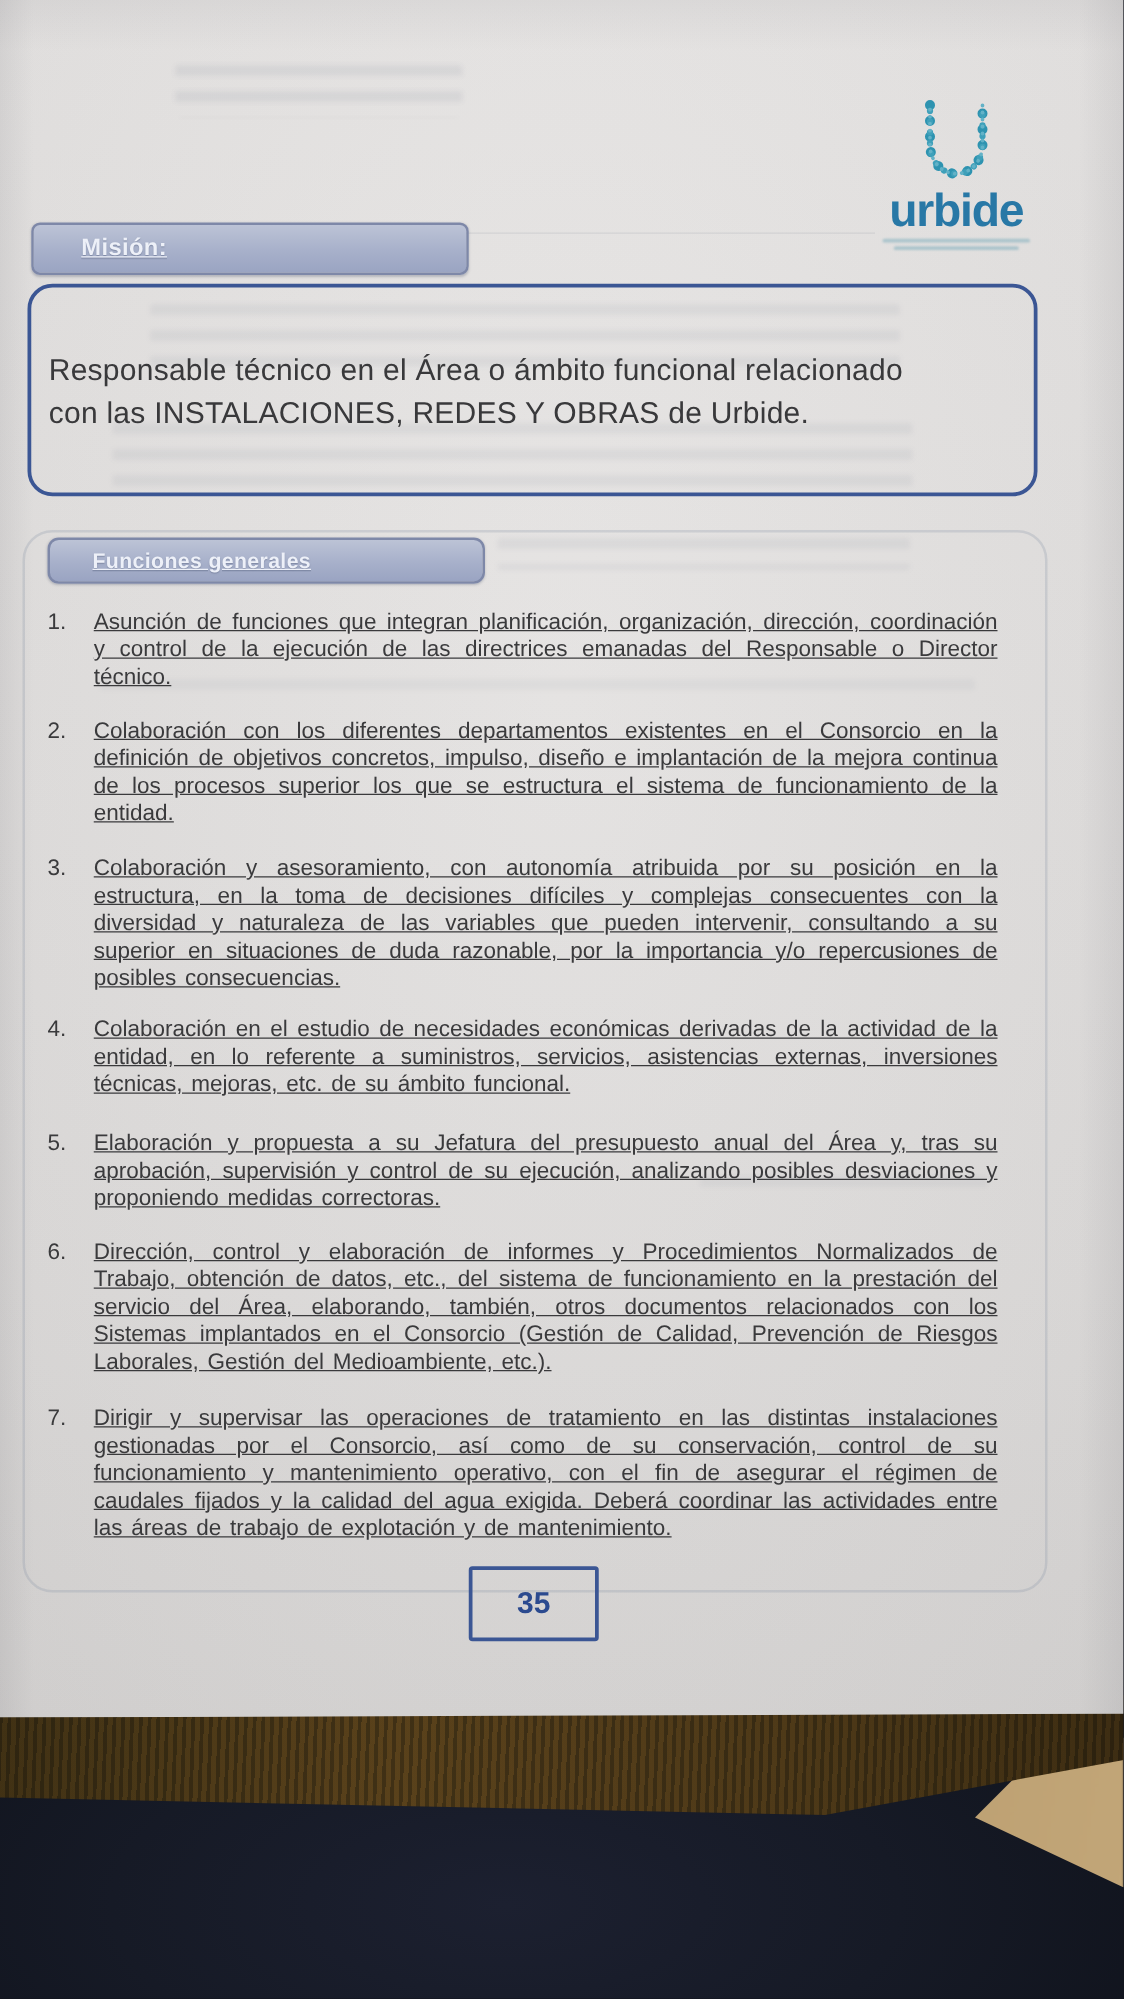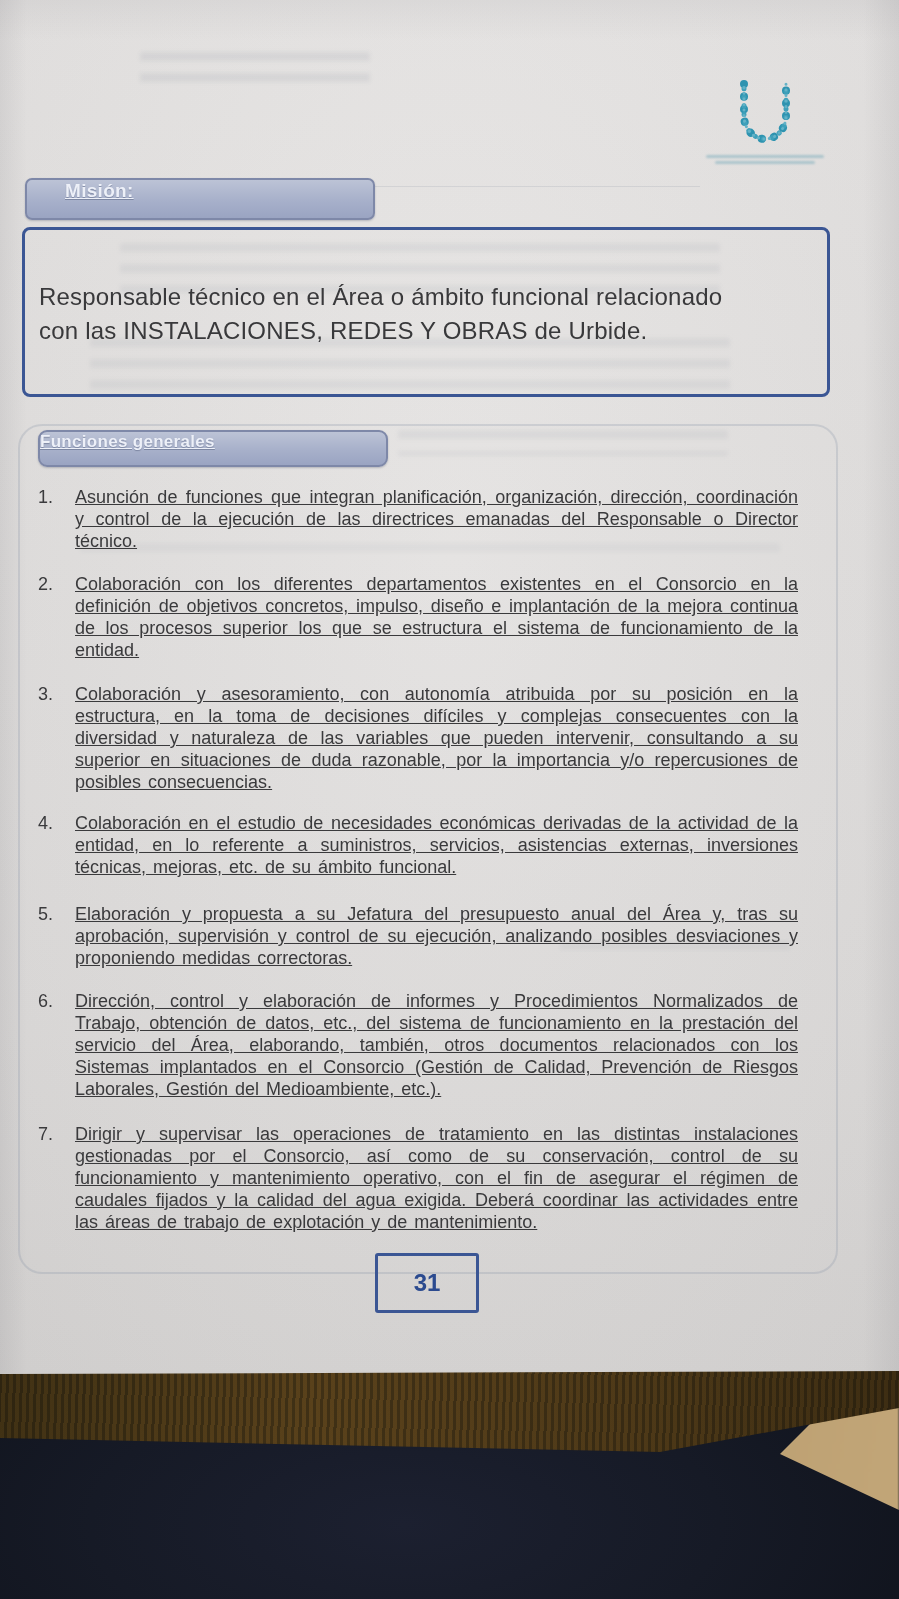--- a/index.html
+++ b/index.html
@@ -49,35 +49,35 @@
     position:absolute;
     background:repeating-linear-gradient(180deg, rgba(95,105,125,0.14) 0 9px, rgba(0,0,0,0) 9px 21px);
     filter:blur(2px);opacity:.55;border-radius:3px;
   }
   
   .tab{
     position:absolute;box-sizing:border-box;
     background:linear-gradient(180deg,#bcc3d6 0%,#a7b0ca 55%,#9aa4c2 100%);
     border:2px solid #7e88a8;border-radius:7px;
     box-shadow:0 1px 2px rgba(40,50,80,0.25);
-    display:flex;
+    display:flex;align-items:center;
   }
   .tab .tab-label{
     color:#edf0f8;font-weight:bold;text-decoration:underline;
     text-shadow:0 1px 1px rgba(90,100,130,0.55);
     letter-spacing:.3px;
   }
   .tab-mision{left:25px;top:178px;width:350px;height:42px;padding-left:38px;}
   .tab-mision .tab-label{font-size:19px;}
-  .tab-funciones{left:38px;top:430px;width:350px;height:37px;border-radius:9px;}
+  .tab-funciones{left:38px;top:430px;width:350px;height:37px;padding-left:34px;border-radius:9px;}
   .tab-funciones .tab-label{font-size:17px;}
   
   .mision-box{
     position:absolute;left:22px;top:227px;width:808px;height:170px;box-sizing:border-box;
-    border:3px solid #3b5694;border-radius:8px;
+    border:3px solid #3b5694;border-radius:20px;
   }
   .mision-text{
     position:absolute;left:14px;top:50px;width:796px;
     font-size:24px;line-height:34px;color:#39393b;
     white-space:pre-line;letter-spacing:.2px;
   }
   
   .funciones-panel{
     position:absolute;left:18px;top:424px;width:820px;height:850px;box-sizing:border-box;
     border:2px solid rgba(135,145,165,0.26);border-radius:24px;
@@ -137,20 +137,21 @@
   <div class="hairline"></div>
 
   <div class="logo">
     <svg width="66" height="72" viewBox="0 0 66 72">
       <g fill="none" stroke-linecap="round">
         <path d="M12 6 v32 a21 23 0 0 0 42 0 v-32" stroke="#2e93b0" stroke-width="8" stroke-dasharray="0.1 12.5"></path>
         <path d="M12 6 v32 a21 23 0 0 0 42 0 v-32" stroke="#3fa0ba" stroke-width="5" stroke-dasharray="0.1 8.5" stroke-dashoffset="4"></path>
         <path d="M12 6 v32 a21 23 0 0 0 42 0 v-32" stroke="#63b2c7" stroke-width="3" stroke-dasharray="0.1 5.5" stroke-dashoffset="2"></path>
       </g>
     </svg>
+    <div class="wordmark">urbide</div>
     <div class="tagline t1"></div>
     <div class="tagline t2"></div>
   </div>
 
   <div class="tab tab-mision">
     <span class="tab-label">Misión:</span>
   </div>
 
   <div class="mision-box">
     <div class="mision-text">Responsable técnico en el Área o ámbito funcional relacionado
@@ -188,16 +189,16 @@
       <span class="num">6.</span>
       <span class="txt">Dirección, control y elaboración de informes y Procedimientos Normalizados de Trabajo, obtención de datos, etc., del sistema de funcionamiento en la prestación del servicio del Área, elaborando, también, otros documentos relacionados con los Sistemas implantados en el Consorcio (Gestión de Calidad, Prevención de Riesgos Laborales, Gestión del Medioambiente, etc.).</span>
     </li>
     <li class="fitem">
       <span class="num">7.</span>
       <span class="txt">Dirigir y supervisar las operaciones de tratamiento en las distintas instalaciones gestionadas por el Consorcio, así como de su conservación, control de su funcionamiento y mantenimiento operativo, con el fin de asegurar el régimen de caudales fijados y la calidad del agua exigida. Deberá coordinar las actividades entre las áreas de trabajo de explotación y de mantenimiento.</span>
     </li>
   </ol>
 
   <div class="page-box">
-    <span class="page-num">31</span>
+    <span class="page-num">35</span>
   </div>
 
 </div>
 
 </body></html>

